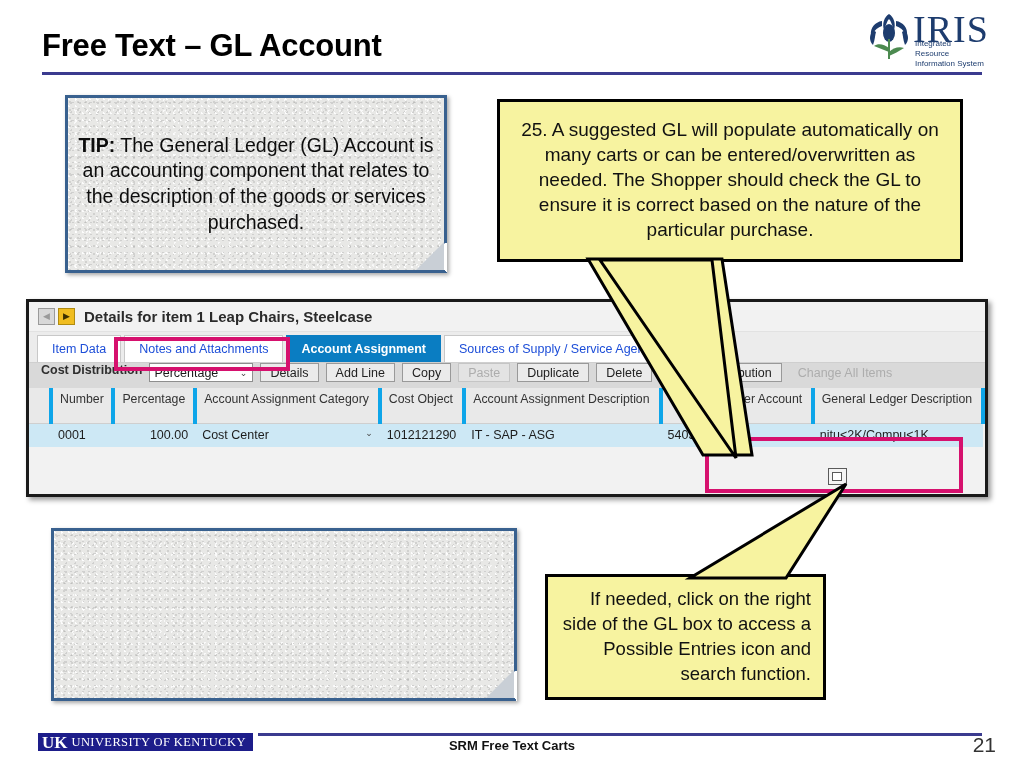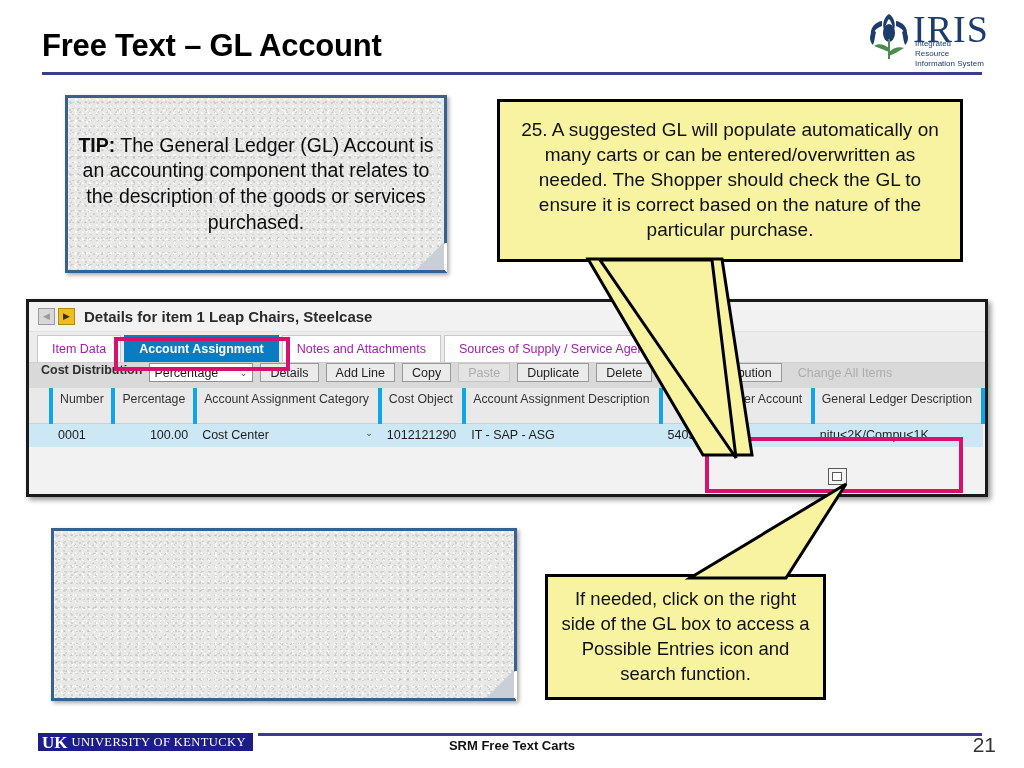--- a/index.html
+++ b/index.html
@@ -129,20 +129,21 @@
     left: 497px; top: 99px;
     width: 466px; height: 163px;
     font-size: 19px;
     line-height: 1.31;
   }
   #callout-gl-box {
     left: 545px; top: 574px;
     width: 281px; height: 126px;
     font-size: 18.5px;
     line-height: 1.35;
+    text-align: right;
   }
 
   
   #tails {
     position: absolute;
     left: 0; top: 0;
     width: 1024px; height: 768px;
     pointer-events: none;
     z-index: 7;
   }
@@ -202,21 +203,21 @@
   }
   .sap-tab {
     height: 27px;
     background: #ffffff;
     border: 1px solid #c8c8c8;
     border-bottom: none;
     display: flex;
     align-items: center;
     justify-content: center;
     font-size: 12.5px;
-    color: #a21caf;
+    color: #1d4ed8;
     padding: 0 14px;
     white-space: nowrap;
   }
   .sap-tab.active {
     background: #0a7dc2;
     border-color: #0a7dc2;
     color: #ffffff;
     font-weight: bold;
   }
   .sap-tab.sliver { padding: 0 6px; width: 18px; }
@@ -438,22 +439,22 @@
 <div id="sap-window">
 
   <div id="sap-detail-header">
     <span class="nav-arrow prev">◀</span>
     <span class="nav-arrow next">▶</span>
     <span id="detail-title">Details for item 1  Leap Chairs, Steelcase</span>
   </div>
 
   <div id="sap-tabs">
     <div class="sap-tab">Item Data</div>
+    <div class="sap-tab">Notes and Attachments</div>
     <div class="sap-tab active">Account Assignment</div>
-    <div class="sap-tab">Notes and Attachments</div>
     <div class="sap-tab">Sources of Supply / Service Agents</div>
     <div class="sap-tab sliver"></div>
   </div>
 
 
   <div id="sap-toolbar">
     <span id="cost-dist-label">Cost Distribution</span>
     <div id="cost-dist-select">
       <span>Percentage</span>
       <span class="caret">⌄</span>

